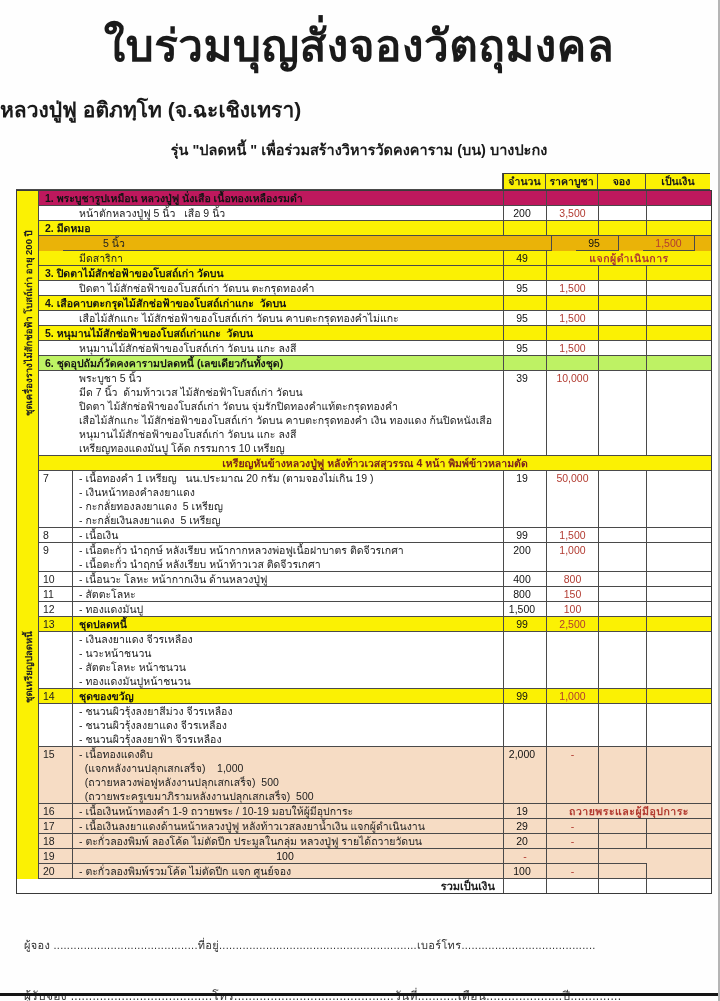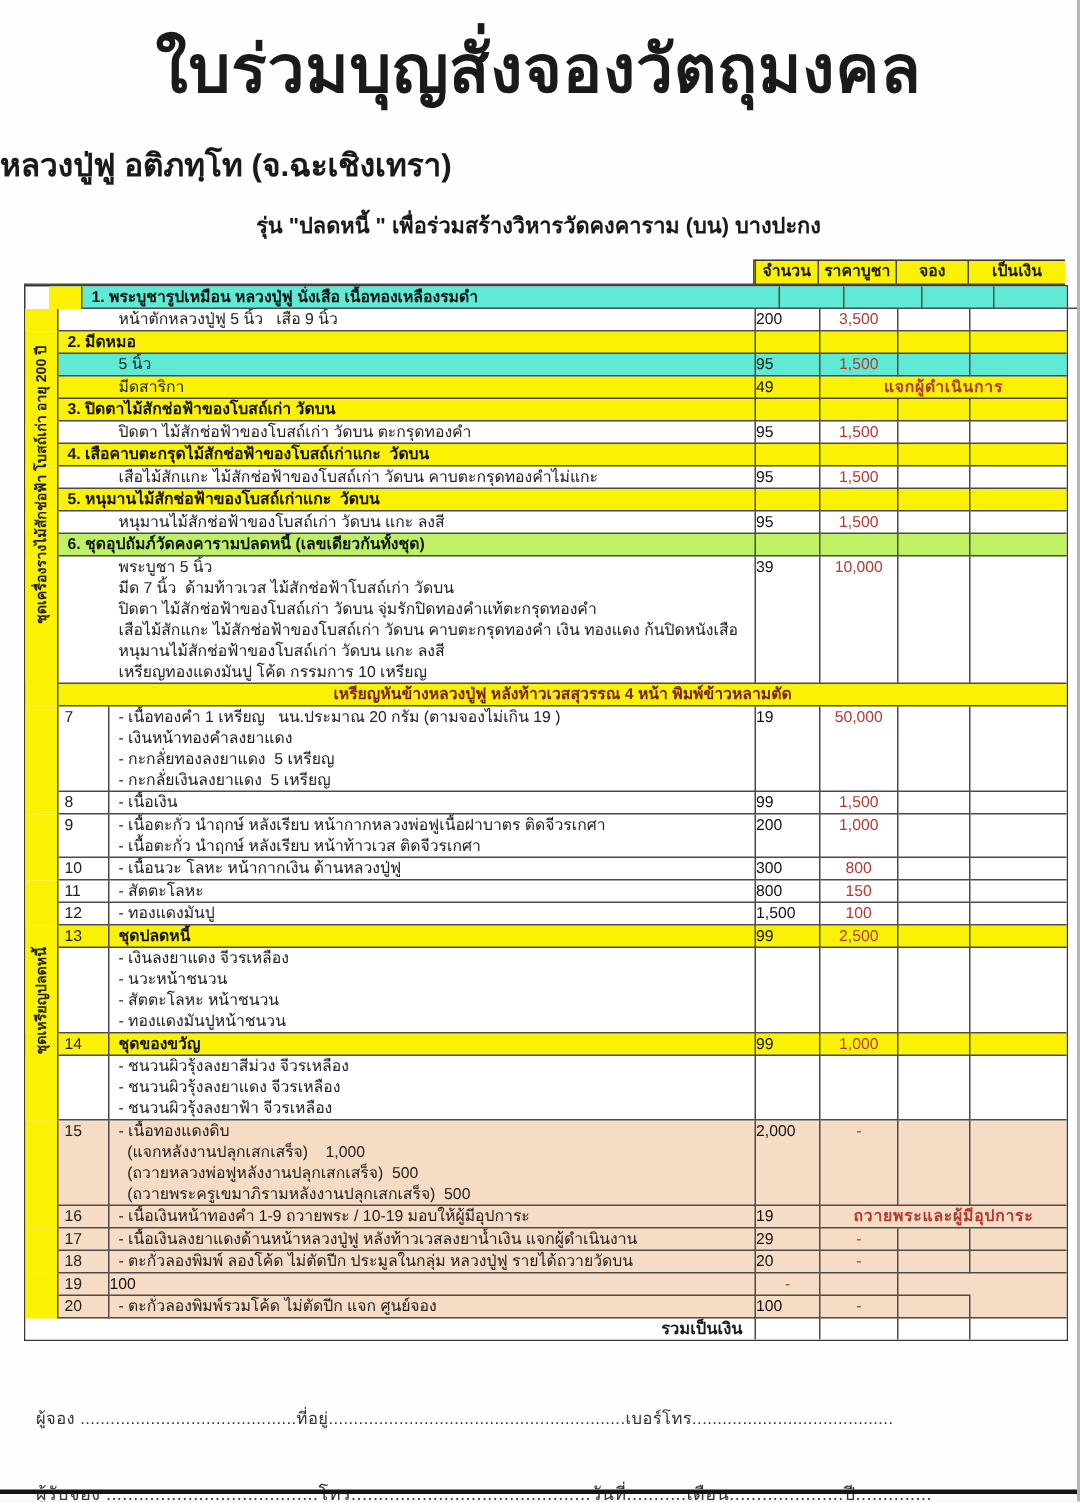--- a/index.html
+++ b/index.html
@@ -45,21 +45,21 @@
     font-size:10.5px; line-height:14px;
     overflow:hidden; white-space:pre;
   }
   .trow:last-child .cell{ border-bottom:none; }
   .cell:last-child{ border-right:none; }
   .strip{ background:var(--yellow); border-bottom:none; }
   .num{ padding-left:4px; color:#222; }
   .desc{ padding-left:6px; color:#222; }
   .desc.ind{ padding-left:40px; }
   .bold .desc .line{ font-weight:bold; color:#141414; }
-  .qty{ text-align:left; padding-right:6px; color:#111; }
+  .qty{ text-align:center; padding-right:6px; color:#111; }
   .price{ text-align:center; color:var(--red); }
   .price.spanred{ font-weight:bold; letter-spacing:.5px; }
   .val{}
   .banner{ text-align:center; font-weight:bold; color:#7b241c; }
   .total-label{ text-align:right; font-weight:bold; font-size:11px; padding-right:8px; }
   .strip-label{
     position:absolute; left:0; width:22px;
     display:flex; align-items:center; justify-content:center;
     writing-mode:vertical-rl; transform:rotate(180deg);
     font-size:9.5px; font-weight:bold; color:#222;
@@ -83,21 +83,21 @@
       <div class="cell hblank" style="grid-column:span 3"></div>
       <div class="cell hcell first">จำนวน</div>
       <div class="cell hcell">ราคาบูชา</div>
       <div class="cell hcell">จอง</div>
       <div class="cell hcell">เป็นเงิน</div>
     </div>
     <div class="tbody">
 
       <div class="strip-label" id="strip-a" style="top: 0px; height: 265px;">ชุดเครื่องรางไม้สักช่อฟ้า โบสถ์เก่า อายุ 200 ปี</div>
       <div class="strip-label" id="strip-b" style="top: 265px; height: 423px;">ชุดเหรียญปลดหนี้</div>
-    <div class="trow bold" style="background: #5eead4; margin-left: 16px;">
+    <div class="trow bold" style="background: #be185d;">
           <div class="cell strip"></div>
           <div class="cell desc" style="grid-column: span 2;"><div class="line">1. พระบูชารูปเหมือน หลวงปู่ฟู นั่งเสือ เนื้อทองเหลืองรมดำ</div></div>
           <div class="cell qty"></div>
           <div class="cell price"></div>
           <div class="cell val"></div>
           <div class="cell val"></div>
         </div>
         <div class="trow" style="background: rgb(255, 255, 255);">
           <div class="cell strip"></div>
           <div class="cell desc ind" style="grid-column: span 2;"><div class="line">หน้าตักหลวงปู่ฟู 5 นิ้ว   เสือ 9 นิ้ว</div></div>
@@ -107,21 +107,21 @@
           <div class="cell val"></div>
         </div>
         <div class="trow bold" style="background: rgb(251, 241, 3);">
           <div class="cell strip"></div>
           <div class="cell desc" style="grid-column: span 2;"><div class="line">2. มีดหมอ</div></div>
           <div class="cell qty"></div>
           <div class="cell price"></div>
           <div class="cell val"></div>
           <div class="cell val"></div>
         </div>
-        <div class="trow" style="background: #5eead4;">
+        <div class="trow" style="background: #eab308; gap: 24px;">
           <div class="cell strip"></div>
           <div class="cell desc ind" style="grid-column: span 2;"><div class="line">5 นิ้ว</div></div>
           <div class="cell qty">95</div>
           <div class="cell price">1,500</div>
           <div class="cell val"></div>
           <div class="cell val"></div>
         </div>
         <div class="trow" style="background: rgb(251, 241, 3);">
           <div class="cell strip"></div>
           <div class="cell desc ind" style="grid-column: span 2;"><div class="line">มีดสาริกา</div></div>
@@ -220,21 +220,21 @@
           <div class="cell desc"><div class="line">- เนื้อตะกั่ว นำฤกษ์ หลังเรียบ หน้ากากหลวงพ่อฟูเนื้อฝาบาตร ติดจีวรเกศา</div><div class="line">- เนื้อตะกั่ว นำฤกษ์ หลังเรียบ หน้าท้าวเวส ติดจีวรเกศา</div></div>
           <div class="cell qty">200</div>
           <div class="cell price">1,000</div>
           <div class="cell val"></div>
           <div class="cell val"></div>
         </div>
         <div class="trow" style="background: rgb(255, 255, 255);">
           <div class="cell strip"></div>
           <div class="cell num">10</div>
           <div class="cell desc"><div class="line">- เนื้อนวะ โลหะ หน้ากากเงิน ด้านหลวงปู่ฟู</div></div>
-          <div class="cell qty">300</div>
+          <div class="cell qty">400</div>
           <div class="cell price">800</div>
           <div class="cell val"></div>
           <div class="cell val"></div>
         </div>
         <div class="trow" style="background: rgb(255, 255, 255);">
           <div class="cell strip"></div>
           <div class="cell num">11</div>
           <div class="cell desc"><div class="line">- สัตตะโลหะ</div></div>
           <div class="cell qty">800</div>
           <div class="cell price">150</div>

